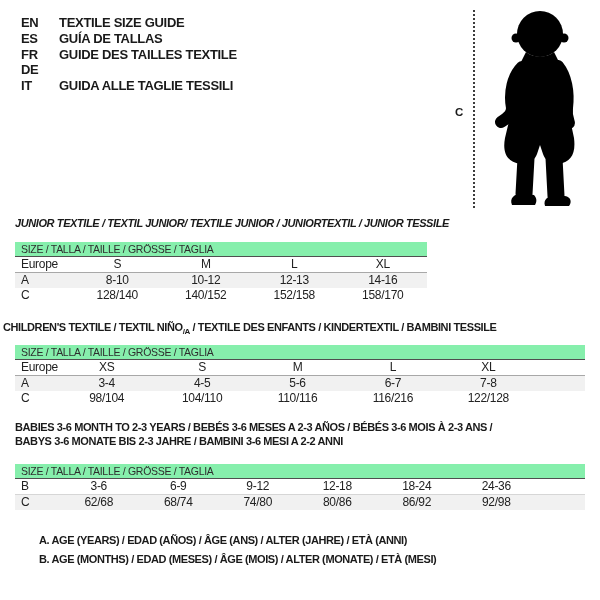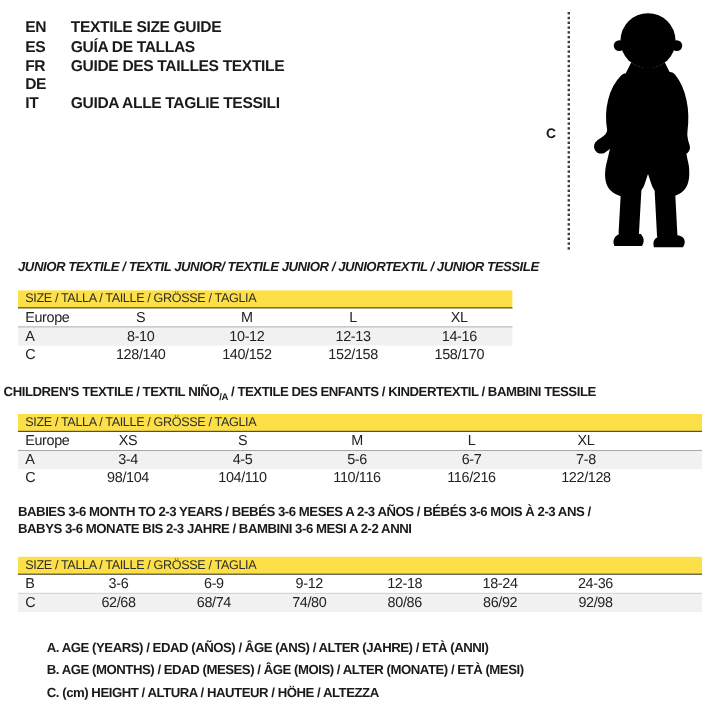--- a/index.html
+++ b/index.html
@@ -21,21 +21,21 @@
   .figure-label{left:450px;top:106px;width:18px;text-align:center;font-size:11.5px;font-weight:bold;}
   .baby-svg{left:481px;top:8px;}
 
   
   .t-title{font-size:11px;font-weight:bold;white-space:nowrap;letter-spacing:-0.4px;}
   .t-title sub{font-size:8px;}
 
   
   .table{position:absolute;left:15px;}
   .t-bar{
-    background:#fde047;border-bottom:1px solid #4f4f4f;height:14px;line-height:14px;
+    background:#86efac;border-bottom:1px solid #4f4f4f;height:14px;line-height:14px;
     font-size:10.5px;color:#2e2e2e;padding-left:6px;letter-spacing:-0.3px;
   }
   .t-row{display:flex;height:15px;line-height:15px;font-size:12px;color:#222;}
   .t-row .lbl{padding-left:6px;}
   .t1 .lbl{width:52px;}
   .t23 .lbl{width:38px;}
   .t-row .cell{flex:1;text-align:center;white-space:nowrap;}
   .t23 .spacer{width:49px;}
   .row-europe{border-bottom:1px solid #a8a8a8;}
   .row-first{border-bottom:1px solid #d6d6d6;}
@@ -168,14 +168,13 @@
     <div class="cell">80/86</div>
     <div class="cell">86/92</div>
     <div class="cell">92/98</div>
     <div class="spacer"></div>
   </div>
 </div>
 
 <div class="abs legend">
   <div>A. AGE (YEARS) / EDAD (AÑOS) / ÂGE (ANS) / ALTER (JAHRE) / ETÀ (ANNI)</div>
   <div>B. AGE (MONTHS) / EDAD (MESES) / ÂGE (MOIS) / ALTER (MONATE) / ETÀ (MESI)</div>
-  <div>C. (cm) HEIGHT / ALTURA / HAUTEUR / HÖHE / ALTEZZA</div>
 </div>
 
 </body></html>

